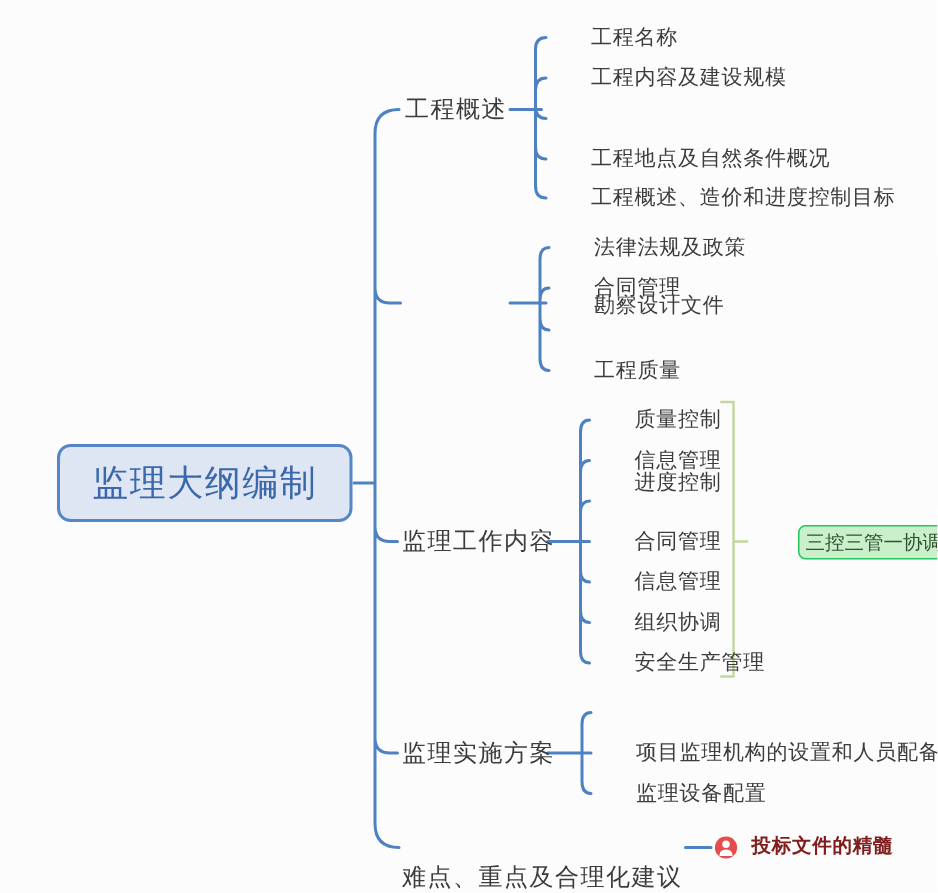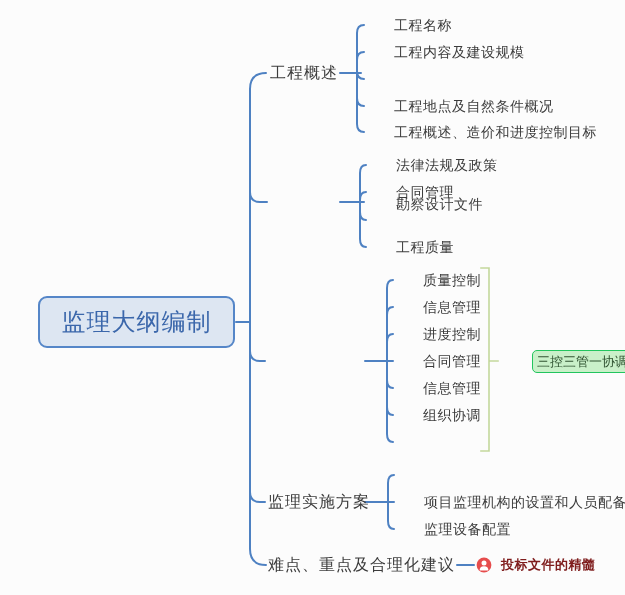--- a/index.html
+++ b/index.html
@@ -47,39 +47,41 @@
     <path class="blue" d="M 340 202 L 364 202 M 360 173 L 360 239 M 366 165 Q 360 165 360 173 M 360 200 Q 360 192 366 192 M 360 212 Q 360 220 366 220 M 360 239 Q 360 247 366 247"></path>
     <path class="blue" d="M 365 361 L 393 361 M 387 288 L 387 434 M 393 280 Q 387 280 387 288 M 387 315 Q 387 307 393 307 M 387 342 Q 387 334 393 334 M 387 380 Q 387 388 393 388 M 387 407 Q 387 415 393 415 M 387 434 Q 387 442 393 442"></path>
     <path class="blue" d="M 365 502 L 394 502 M 388 483 L 388 521 M 394 475 Q 388 475 388 483 M 388 521 Q 388 529 394 529"></path>
     <path class="blue" d="M 457 565 L 474 565"></path>
     <path class="green" d="M 481 268 L 489 268 L 489 451 L 481 451 M 489 361 L 498 361"></path>
   </svg>
 
   <div class="root-topic">监理大纲编制</div>
 
   <div class="branch" style="left:270px;top:62px">工程概述</div>
+  <div class="branch" style="left:268px;top:350px">监理工作内容</div>
   <div class="branch" style="left:268px;top:491px">监理实施方案</div>
-  <div class="branch" style="left:268px;top:554px">难点、重点及合理化建议</div>
+  <div class="branch" style="left:268px;top:574px">难点、重点及合理化建议</div>
 
   <div class="sub" style="left:366px;top:15px">工程名称</div>
   <div class="sub" style="left:366px;top:42px">工程内容及建设规模</div>
   <div class="sub" style="left:366px;top:96px">工程地点及自然条件概况</div>
   <div class="sub" style="left:366px;top:122px">工程概述、造价和进度控制目标</div>
 
   <div class="sub" style="left:368px;top:155px">法律法规及政策</div>
   <div class="sub" style="left:368px;top:182px">合同管理</div>
   <div class="sub" style="left:368px;top:194px">勘察设计文件</div>
   <div class="sub" style="left:368px;top:237px">工程质量</div>
 
   <div class="sub" style="left:395px;top:270px">质量控制</div>
   <div class="sub" style="left:395px;top:297px">信息管理</div>
-  <div class="sub" style="left:395px;top:324px">进度控制</div>
+  <div class="sub" style="left:395px;top:312px">进度控制</div>
   <div class="sub" style="left:395px;top:351px">合同管理</div>
   <div class="sub" style="left:395px;top:378px">信息管理</div>
   <div class="sub" style="left:395px;top:405px">组织协调</div>
+  <div class="sub" style="left:395px;top:432px">安全生产管理</div>
 
   <div class="sub" style="left:396px;top:492px">项目监理机构的设置和人员配备</div>
   <div class="sub" style="left:396px;top:519px">监理设备配置</div>
 
   <div class="callout">三控三管一协调</div>
 
   <svg class="marker" viewBox="0 0 16 16">
     <defs>
         <clipPath id="mc">
           <circle cx="8" cy="8" r="7.4"></circle>

